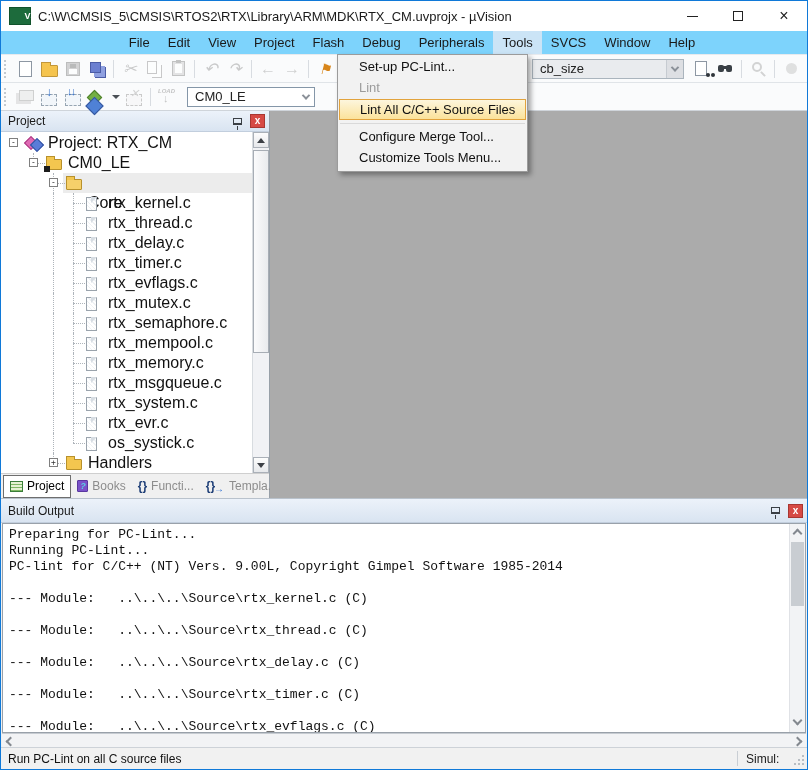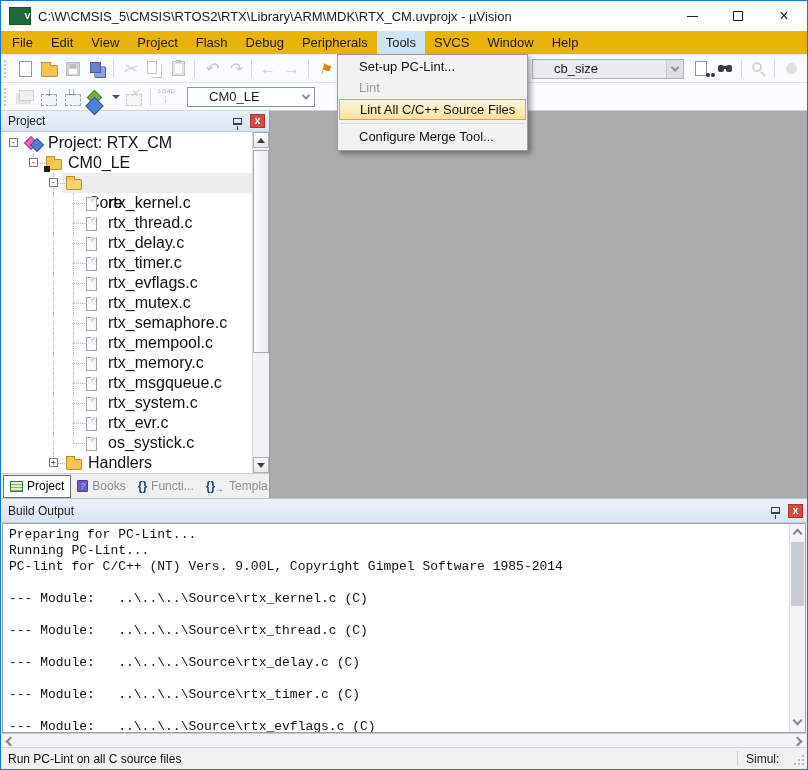--- a/index.html
+++ b/index.html
@@ -11,21 +11,21 @@
   .titlebar { height:30px; display:flex; align-items:center; padding-left:8px; background:#fff; flex:0 0 auto; }
   .app-icon { width:18px; height:18px; background:#1d6b3c; border:1px solid #11522b; color:#fff; font-size:9px; font-weight:bold; display:flex; align-items:center; justify-content:center; margin-right:7px;padding-left:20px; }
   .title-text { font-size:13px; color:#1a1a1a; white-space:nowrap; }
   .win-controls { margin-left:auto; display:flex; height:30px; }
   .wc { width:46px; height:30px; display:flex; align-items:center; justify-content:center; }
   .wc-min i { width:11px; height:1px; background:#222; display:block; }
   .wc-max i { width:10px; height:10px; border:1px solid #222; display:block; }
   .wc-close i { font-style:normal; font-size:16px; line-height:16px; color:#222; }
 
   
-  .menubar { height:23px; display:flex; align-items:stretch; padding-left:2px; background:#eab308; flex:0 0 auto; }
+  .menubar { height:23px; display:flex; align-items:stretch; padding-left:16px; background:#7dd3fc; flex:0 0 auto;justify-content:center; }
   .menu-item { padding:0 9px; line-height:23px; font-size:13px; color:#1a1a1a; }
   .menu-item.active { background:#cbe4f6; }
 
   
   .toolbar { height:28px; display:flex; align-items:center; background:#fafbfc; border-top:1px solid #e7eaee; padding:0 4px 0 2px; flex:0 0 auto; }
   .toolbar.tb2 { border-top:1px solid #e0e4e8; }
   .grip { width:5px; height:18px; border-left:2px dotted #c3c9cf; margin:0 4px 0 1px; }
   .tbi { width:24px; height:24px; display:flex; align-items:center; justify-content:center; position:relative; }
   .tbi.narrow { width:13px; }
   .tbi.disabled { filter:grayscale(1); opacity:.55; }
@@ -60,21 +60,21 @@
   .s-load::before { content:"LOAD"; position:absolute; top:0; left:1px; font-size:6px; font-weight:bold; color:#8d97a2; }
   .s-load::after { content:"↓"; position:absolute; left:6px; top:4px; font-size:11px; font-weight:bold; color:#8d97a2; }
   .s-docfind { width:12px; height:15px; background:#fff; border:1px solid #8d97a3; }
   .s-docfind::after { content:""; position:absolute; right:-4px; bottom:-2px; width:4px; height:4px; border-radius:50%; background:#2f343a; box-shadow:5px 0 0 #2f343a; }
   .s-binoc { width:6px; height:7px; background:#3a4046; border-radius:2px; box-shadow:8px 0 0 #3a4046; margin-right:8px; }
   .s-binoc::before { content:""; position:absolute; left:5px; top:1px; width:4px; height:3px; background:#3a4046; }
   .s-magnifier { width:10px; height:10px; border:2px solid #aeb4bb; border-radius:50%; margin:-3px 3px 0 0; }
   .s-magnifier::after { content:""; position:absolute; width:2px; height:6px; background:#aeb4bb; left:8px; top:7px; transform:rotate(-45deg); }
   .s-circle { width:11px; height:11px; border-radius:50%; background:#c6cacf; }
 
-  .combo { height:20px; border:1px solid #8496a8; background:#fff; display:flex; align-items:center; font-size:13px; padding-left:21px; }
+  .combo { height:20px; border:1px solid #8496a8; background:#fff; display:flex; align-items:center; font-size:13px; padding-left:7px; }
   .combo .cb-text { color:#222; }
   .combo .cb-arrow { margin-left:auto; width:17px; height:18px; display:flex; align-items:center; justify-content:center; }
   .combo.gray { background:#e9ebee; border-color:#aab4bd; }
   .combo.gray .cb-arrow { background:#dddfe3; border-left:1px solid #c6cbd1; }
   .chev-d { width:6px; height:6px; border:solid #8a9098; border-width:0 2px 2px 0; transform:rotate(45deg) translate(-1px,-1px); }
   .right-cluster { margin-left:auto; display:flex; align-items:center; }
 
   
   .main { display:flex; height:388px; flex:0 0 auto; border-top:1px solid #cfd4da; }
   .project-panel { width:269px; border-right:1px solid #98a0a8; display:flex; flex-direction:column; background:#fff; }
@@ -496,14 +496,15 @@
       <span class="sb-grip"></span>
     </div>
   </div>
 
   <div class="tools-menu" id="tools-menu">
       <div class="menu-row">Set-up PC-Lint...</div>
       <div class="menu-row disabled">Lint</div>
       <div class="menu-row hl">Lint All C/C++ Source Files</div>
       <div class="menu-sep"></div>
       <div class="menu-row">Configure Merge Tool...</div>
+      <div class="menu-row">Customize Tools Menu...</div>
     </div>
 </div>
 
 </body></html>

